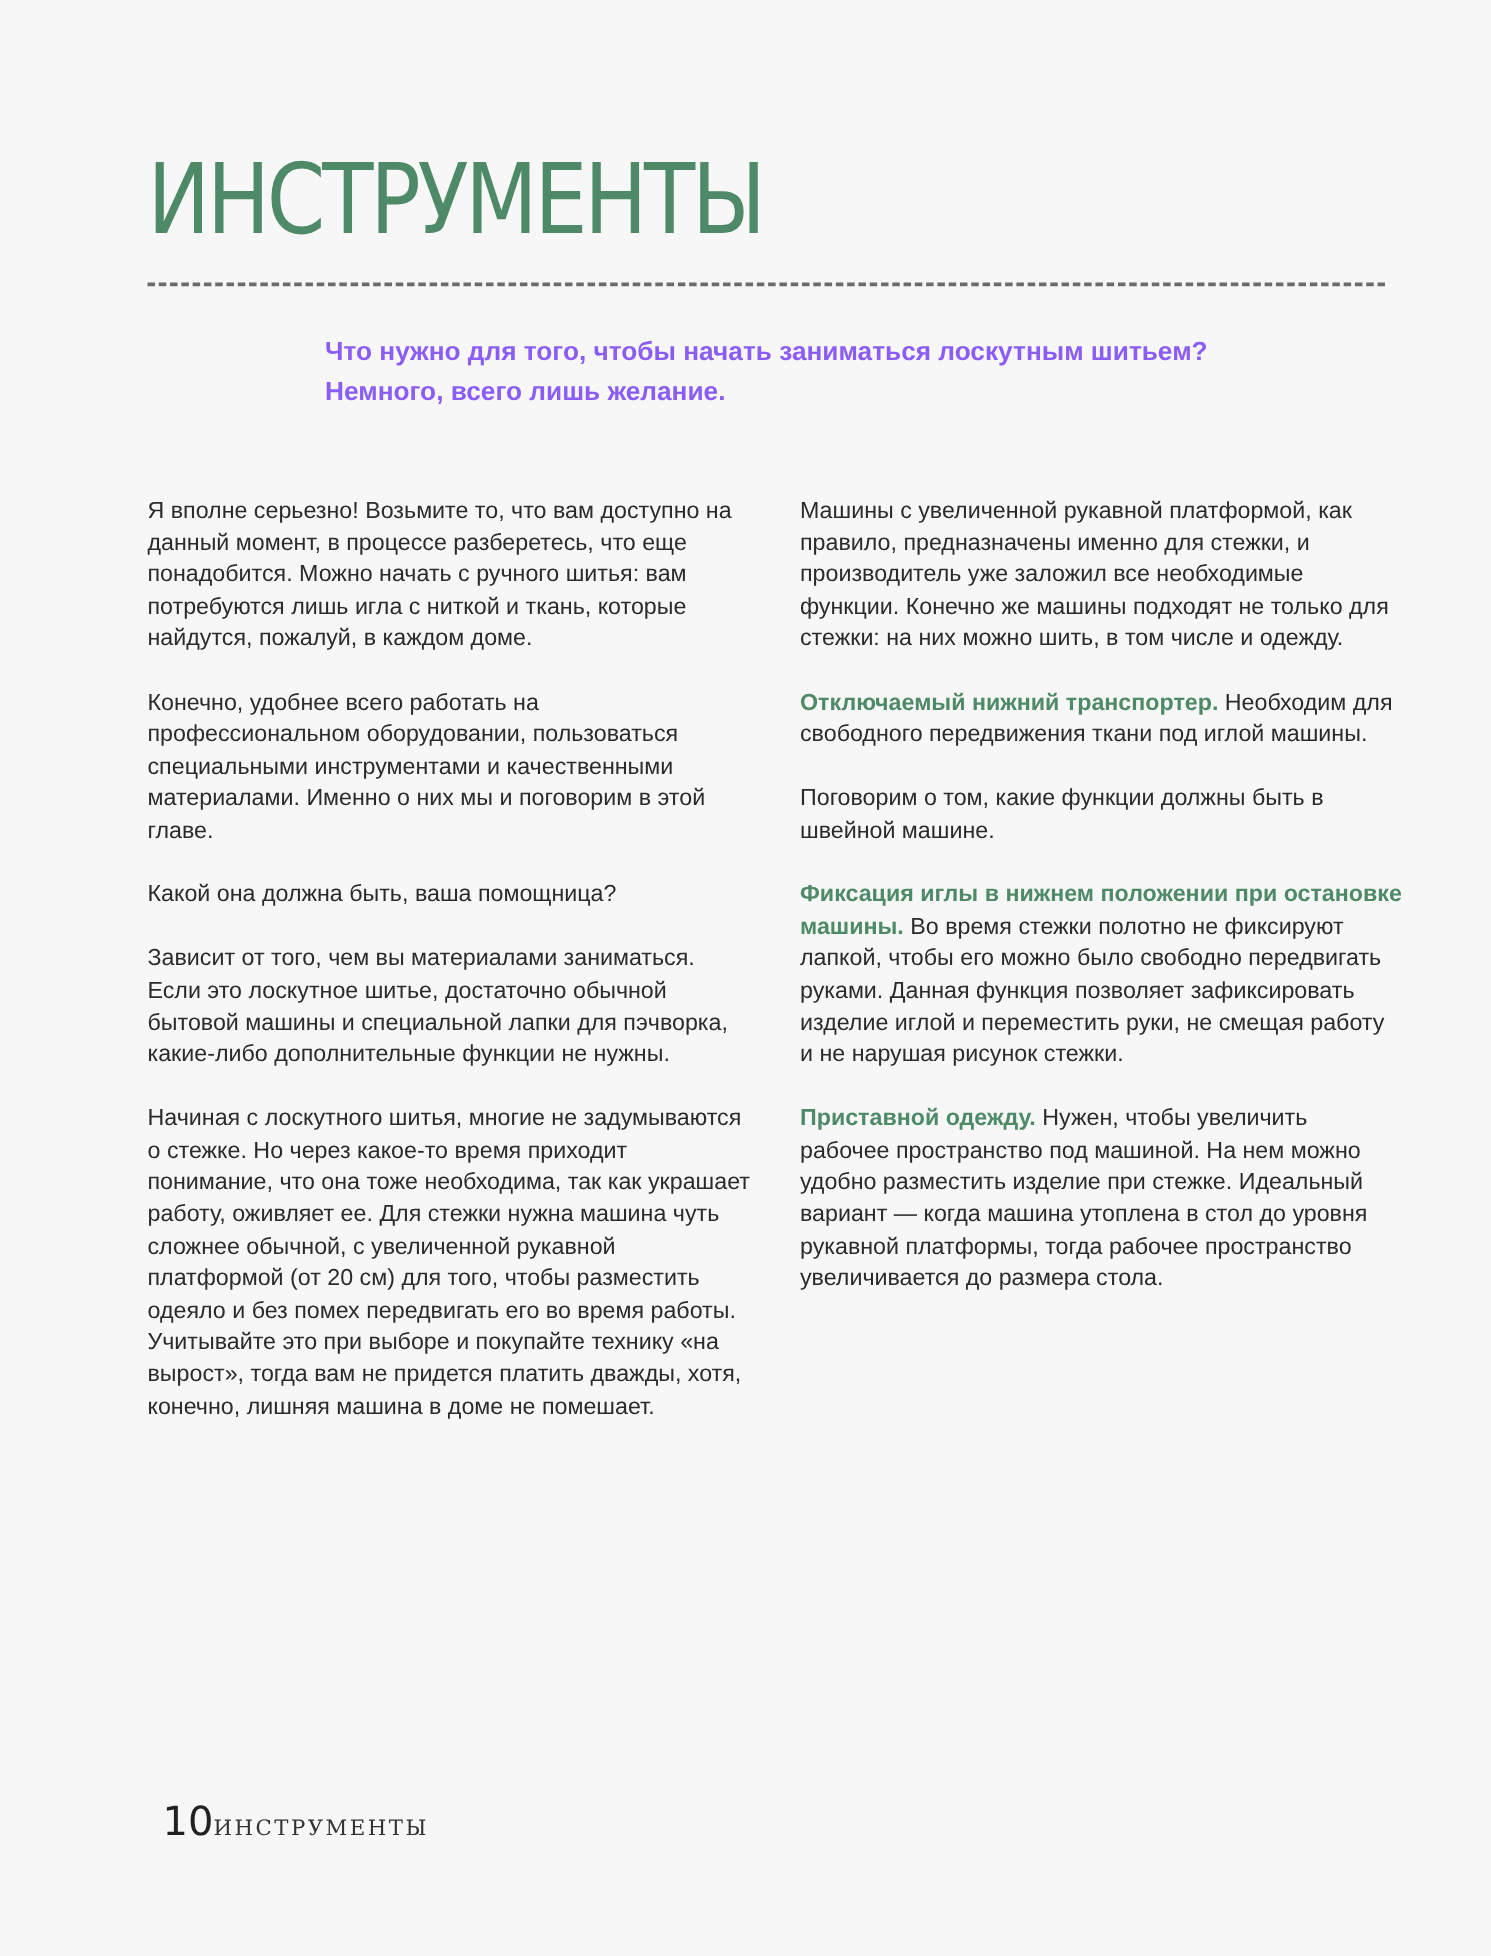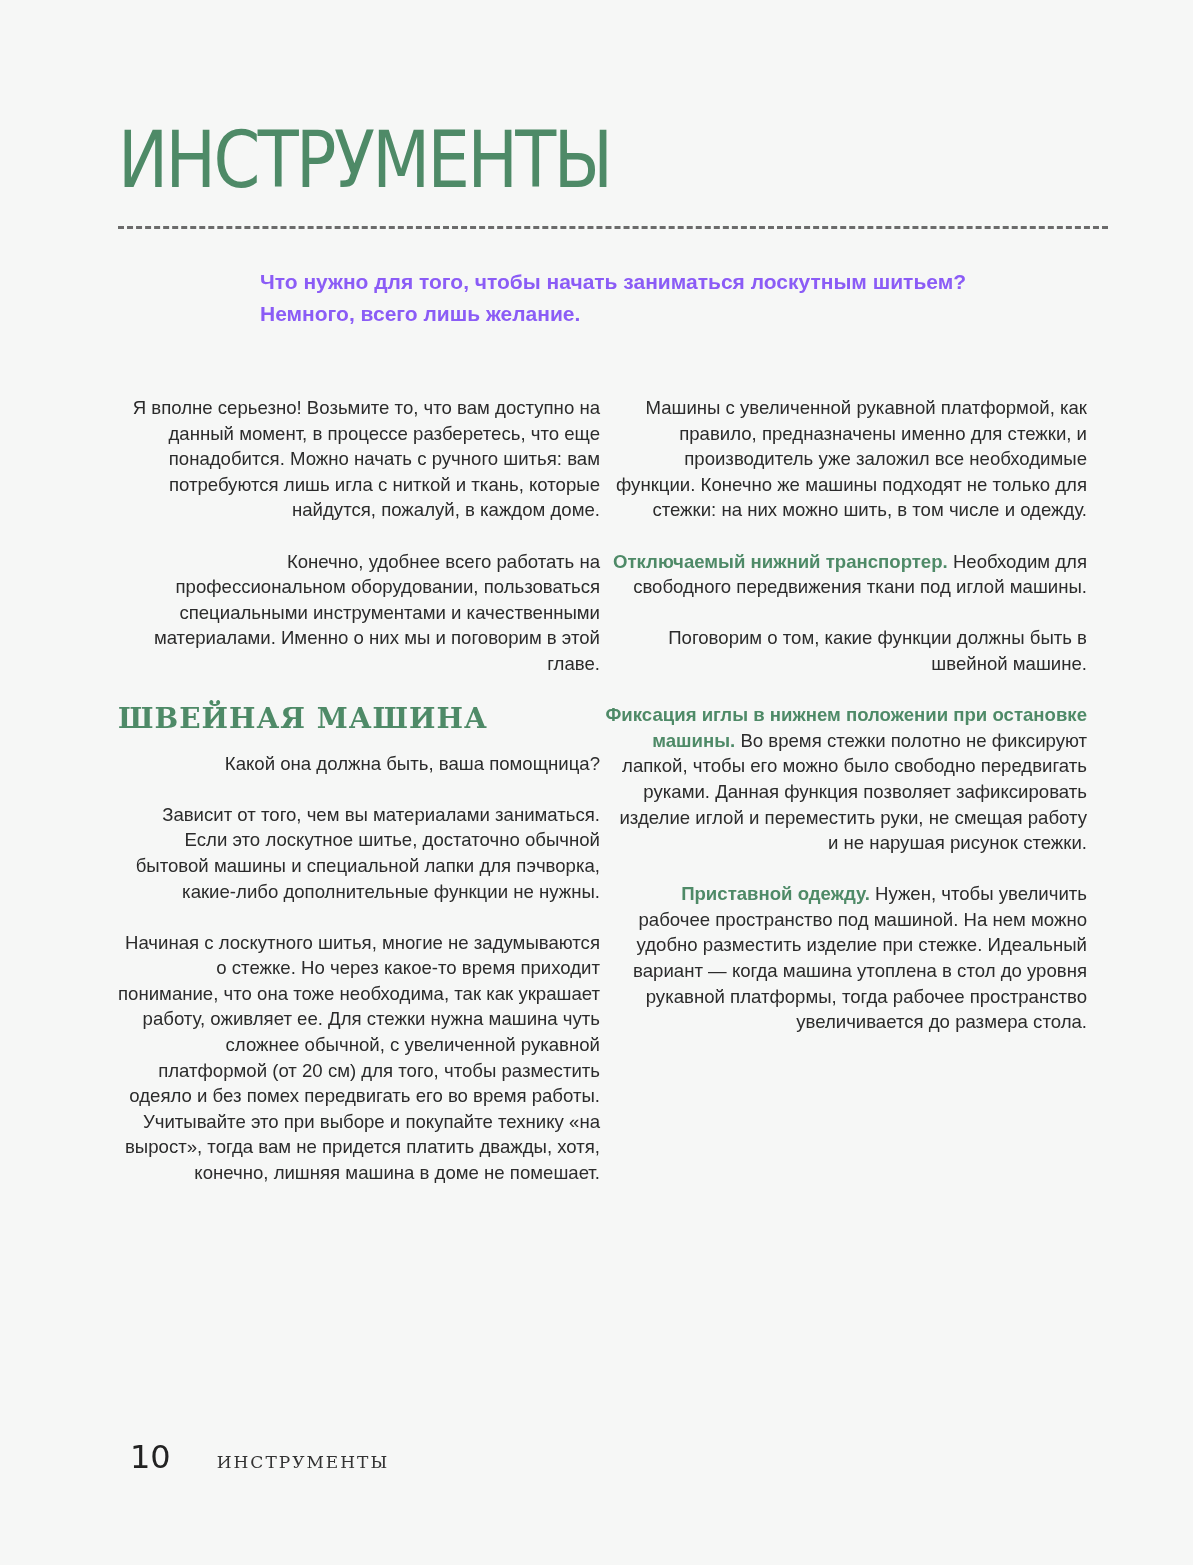--- a/index.html
+++ b/index.html
@@ -31,51 +31,50 @@
       font-family:"Liberation Sans", sans-serif;
       font-weight:bold; font-size:21px; line-height:32px;
       color:#8b5cf6;
     }
     .col {
       position:absolute; top:395px; width:482px;
       font-size:18.6px; line-height:25.6px;
       color:#2b2b2b;
     }
     .col.left { left:118px; }
-    .col.right { left:605px; }
-    .col p { margin:0 0 25.6px 0;text-align:right; }
+    .col.right { left:640px; }
+    .col p { margin:0 0 25.6px 0; }
     .section-h {
       font-family:"DejaVu Serif", serif;
       font-weight:bold; font-size:28px; line-height:32px;
       color:#4e8a67; letter-spacing:1px;
       margin:26px 0 16px 0;
     }
     .term { font-weight:bold; color:#4e8a67; }
     .footer {
       position:absolute; left:130px; top:1438px;
-      display:flex; align-items:baseline; gap:46px;
+      display:flex; align-items:baseline; 
     }
     .page-num { font-size:32px; color:#222; font-family:"DejaVu Sans", sans-serif; font-weight:normal; }
     .running-head { font-family:"DejaVu Serif", serif; font-size:17px; letter-spacing:2px; color:#333; }
   </style>
 </head>
 <body>
 
 <h1 class="title">ИНСТРУМЕНТЫ</h1>
 <div class="divider"></div>
 
 <div class="lead">
   <div>Что нужно для того, чтобы начать заниматься лоскутным шитьем?</div>
   <div>Немного, всего лишь желание.</div>
 </div>
 
 <div class="col left">
   <p>Я вполне серьезно! Возьмите то, что вам доступно на данный момент, в процессе разберетесь, что еще понадобится. Можно начать с ручного шитья: вам потребуются лишь игла с ниткой и ткань, которые найдутся, пожалуй, в каждом доме.</p>
   <p>Конечно, удобнее всего работать на профессиональном оборудовании, пользоваться специальными инструментами и качественными материалами. Именно о них мы и поговорим в этой главе.</p>
-  <div class="section-h">ШВЕЙНАЯ МАШИНА</div>
   <p>Какой она должна быть, ваша помощница?</p>
   <p>Зависит от того, чем вы материалами заниматься. Если это лоскутное шитье, достаточно обычной бытовой машины и специальной лапки для пэчворка, какие-либо дополнительные функции не нужны.</p>
   <p>Начиная с лоскутного шитья, многие не задумываются о стежке. Но через какое-то время приходит понимание, что она тоже необходима, так как украшает работу, оживляет ее. Для стежки нужна машина чуть сложнее обычной, с увеличенной рукавной платформой (от 20 см) для того, чтобы разместить одеяло и без помех передвигать его во время работы. Учитывайте это при выборе и покупайте технику «на вырост», тогда вам не придется платить дважды, хотя, конечно, лишняя машина в доме не помешает.</p>
 </div>
 
 <div class="col right">
   <p>Машины с увеличенной рукавной платформой, как правило, предназначены именно для стежки, и производитель уже заложил все необходимые функции. Конечно же машины подходят не только для стежки: на них можно шить, в том числе и одежду.</p>
   <p><span class="term">Отключаемый нижний транспортер.</span><span> Необходим для свободного передвижения ткани под иглой машины.</span></p>
   <p>Поговорим о том, какие функции должны быть в швейной машине.</p>
   <p><span class="term">Фиксация иглы в нижнем положении при остановке машины.</span><span> Во время стежки полотно не фиксируют лапкой, чтобы его можно было свободно передвигать руками. Данная функция позволяет зафиксировать изделие иглой и переместить руки, не смещая работу и не нарушая рисунок стежки.</span></p>

